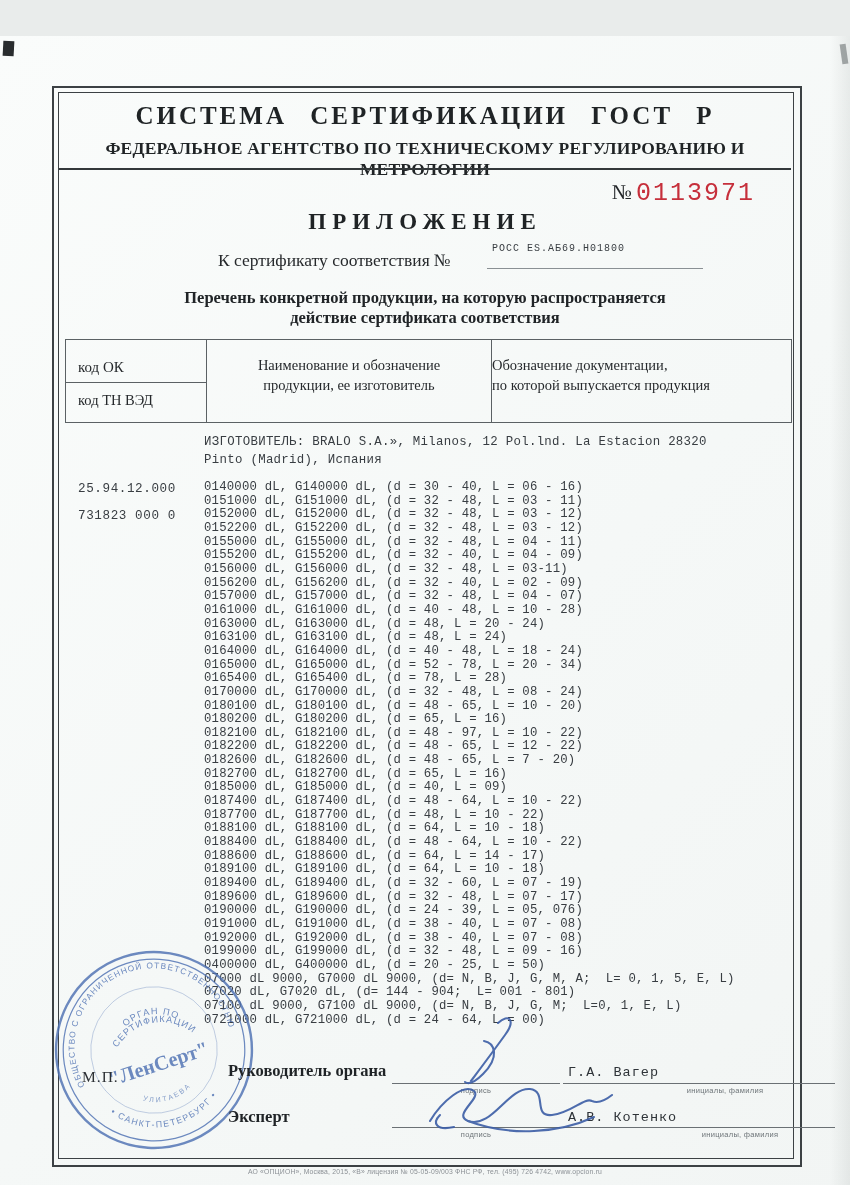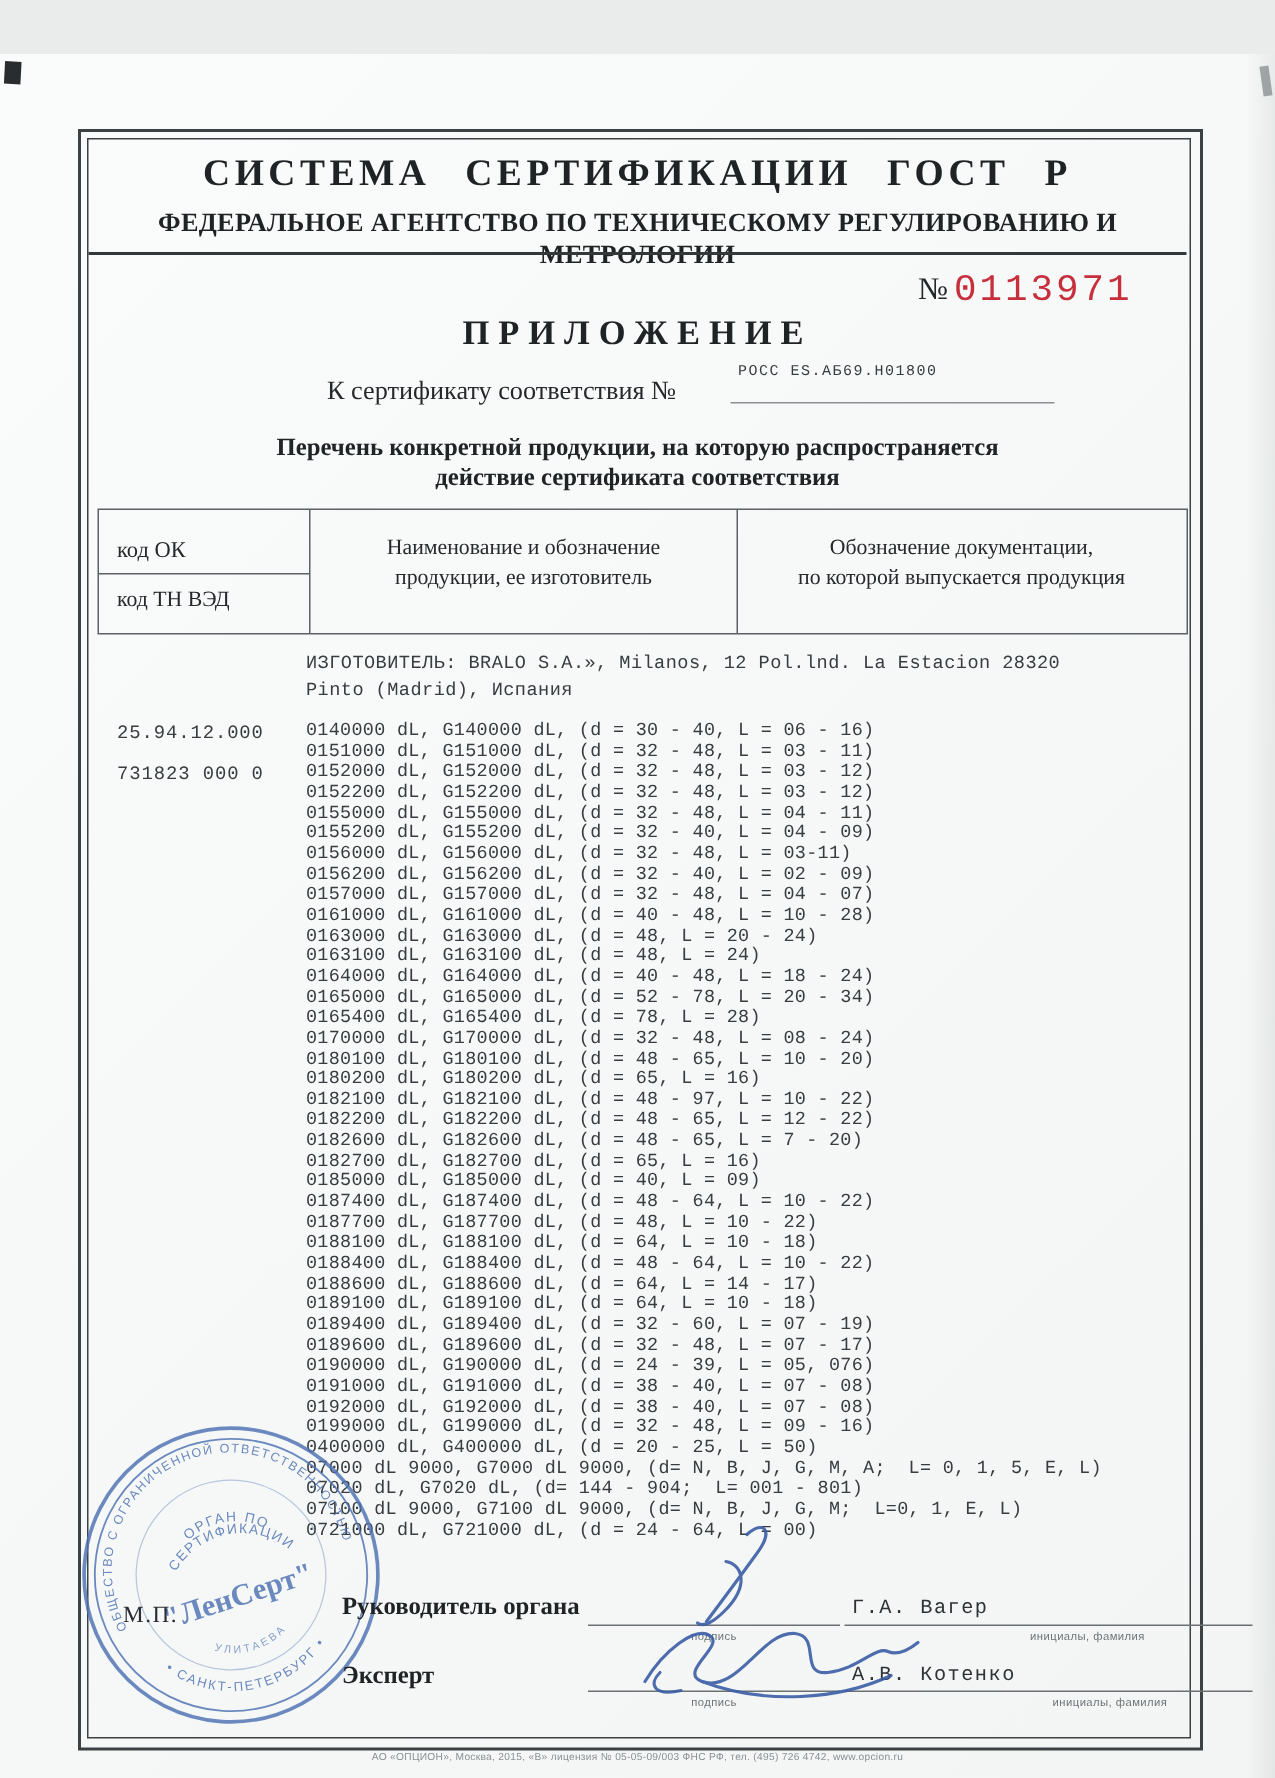--- a/index.html
+++ b/index.html
@@ -39,21 +39,21 @@
   .subtitle2{position:absolute;left:60px;top:272px;width:730px;text-align:center;font-weight:bold;font-size:16.5px;color:#202427;}
 
   
   .tbl{position:absolute;left:65px;top:303px;width:725px;height:82px;border:1px solid #5b6164;}
   .tbl .v1{position:absolute;left:140px;top:0;width:1px;height:82px;background:#5b6164;}
   .tbl .v2{position:absolute;left:425px;top:0;width:1px;height:82px;background:#5b6164;}
   .tbl .h1{position:absolute;left:0;top:42px;width:140px;height:1px;background:#5b6164;}
   .tbl .c1a{position:absolute;left:12px;top:19px;font-size:15px;color:#26292c;}
   .tbl .c1b{position:absolute;left:12px;top:52px;font-size:14.5px;color:#26292c;}
   .tbl .c2{position:absolute;left:141px;top:15px;width:284px;text-align:center;font-size:14.5px;line-height:20px;color:#26292c;}
-  .tbl .c3{position:absolute;left:426px;top:15px;width:298px;text-align:center;font-size:14.5px;line-height:20px;color:#26292c;}
+  .tbl .c3{position:absolute;left:426px;top:15px;width:298px;font-size:14.5px;line-height:20px;color:#26292c;}
 
   
   .mono{font-family:"Liberation Mono",monospace;color:#383d42;}
   .manufacturer{position:absolute;left:204px;top:398px;font-size:12.4px;line-height:17.6px;letter-spacing:.3px;white-space:pre;}
   .ok-code{position:absolute;left:78px;top:446px;font-size:12.6px;letter-spacing:.6px;}
   .tnved-code{position:absolute;left:78px;top:473px;font-size:12.6px;letter-spacing:.6px;}
   .products{position:absolute;left:204px;top:445px;font-size:12.3px;}
   .products div{height:13.66px;line-height:13.66px;white-space:pre;letter-spacing:.2px;}
 
   

